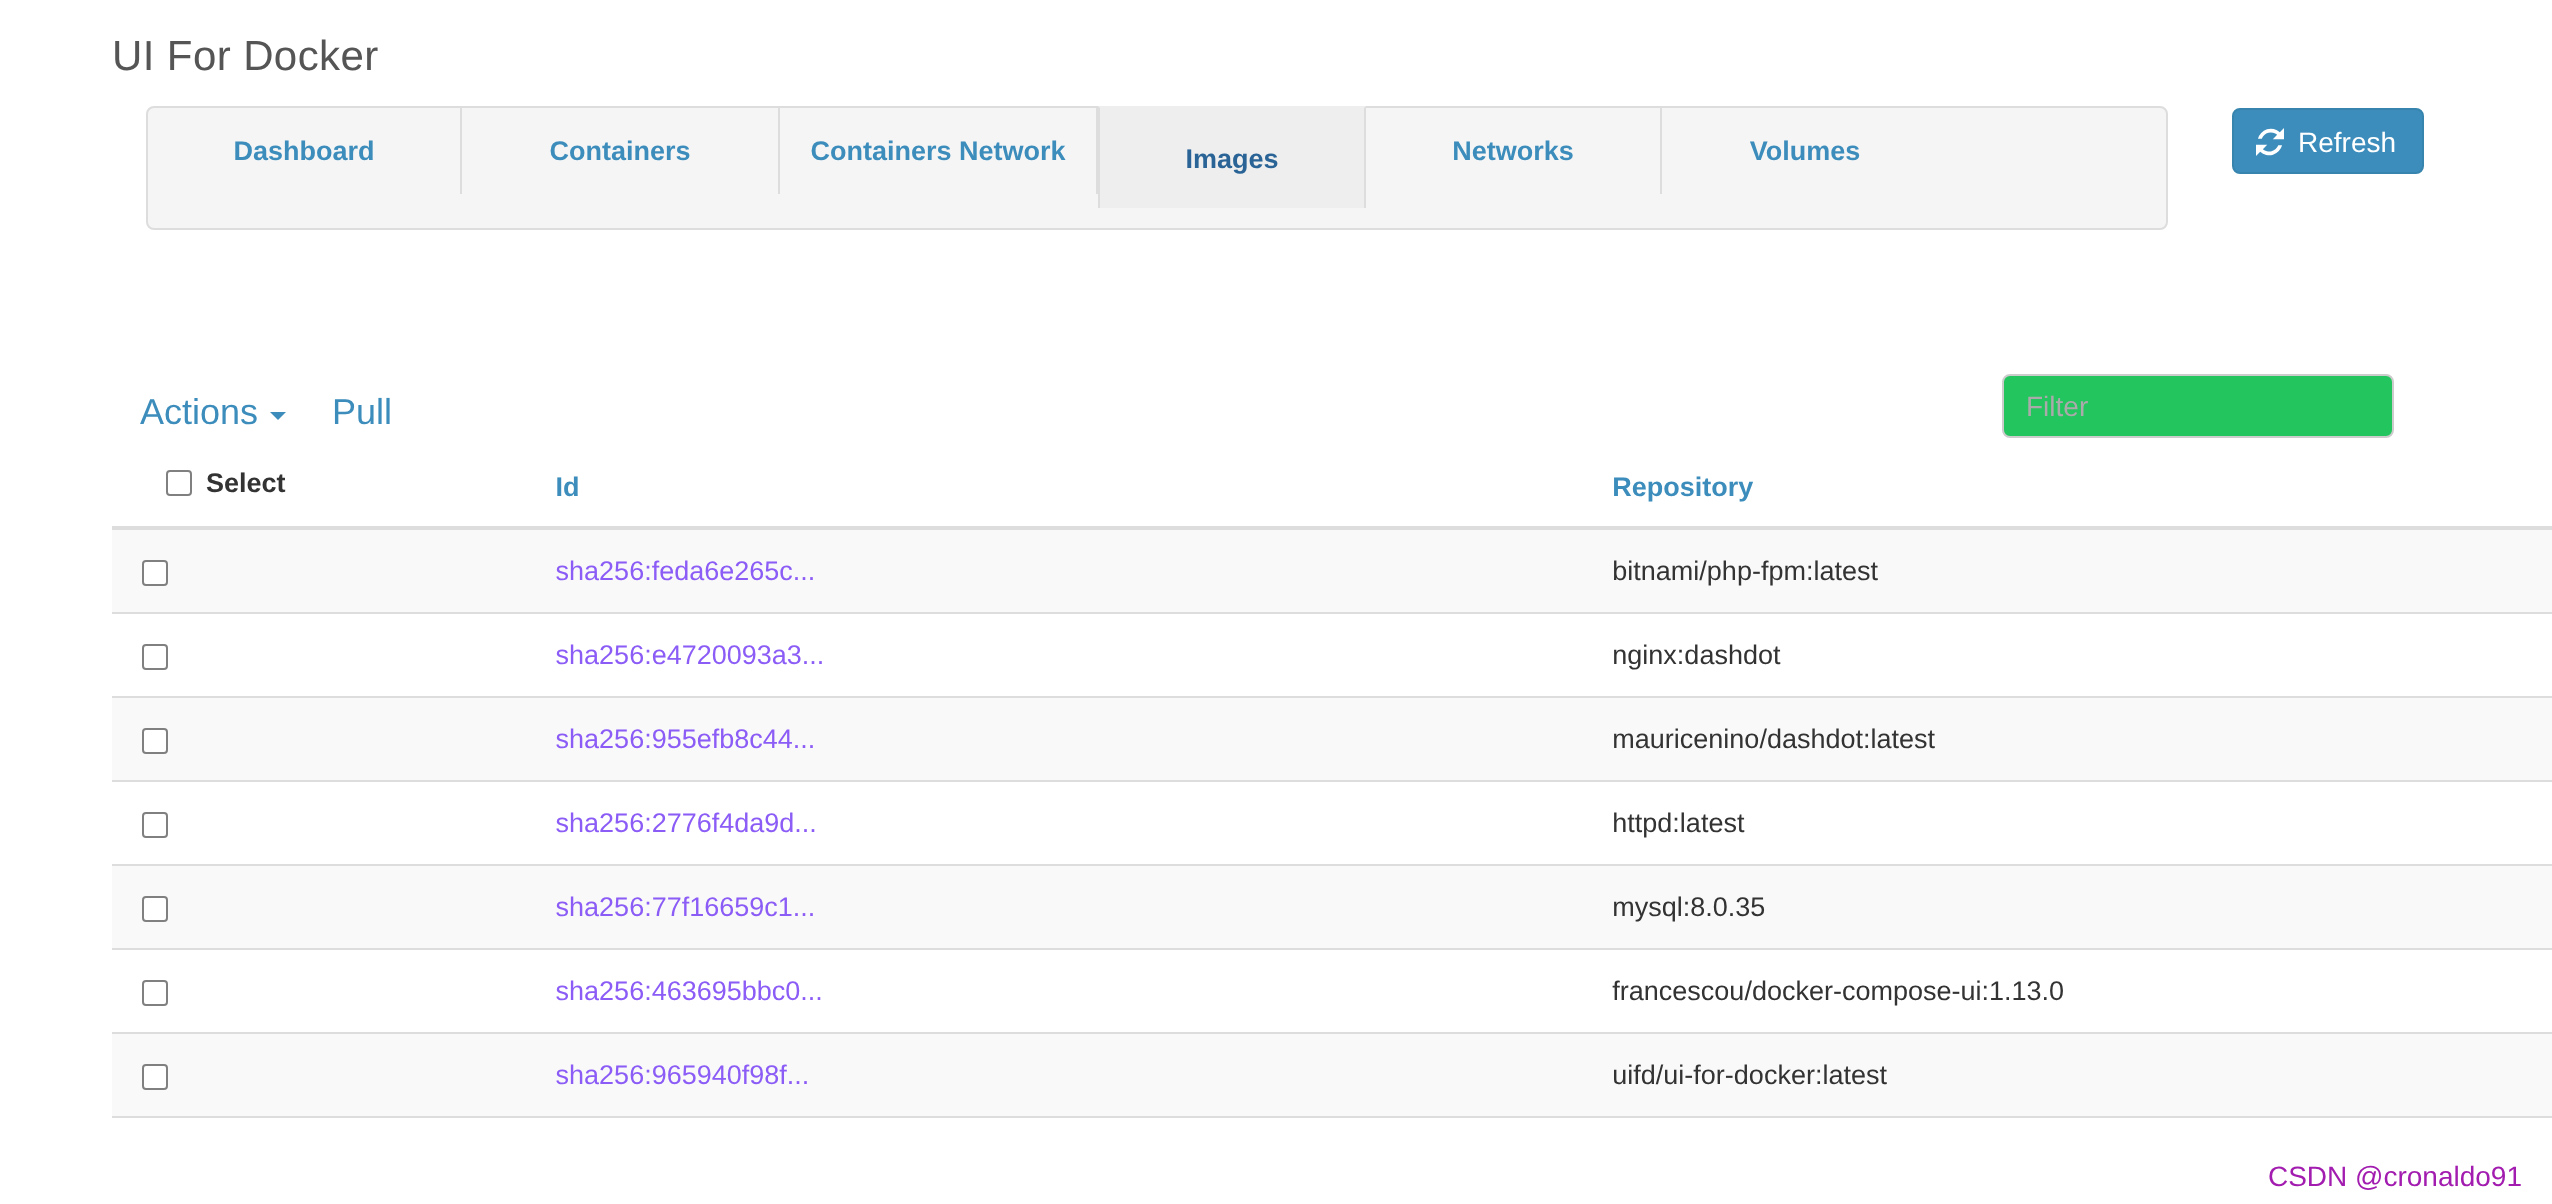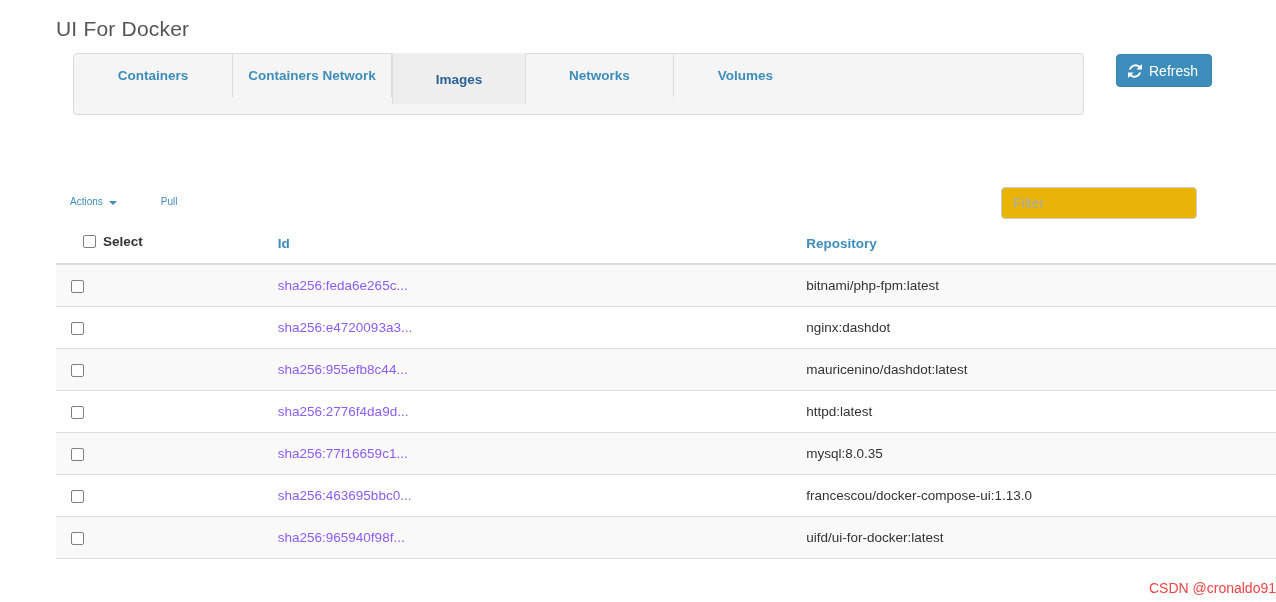--- a/index.html
+++ b/index.html
@@ -128,22 +128,22 @@
     white-space: nowrap;
   }
 
   
   .actions-bar {
     position: absolute;
     left: 70px;
     top: 196px;
     display: flex;
     align-items: center;
-    gap: 44px;
-    font-size: 10px;
+    gap: 23px;
+    font-size: 18px;
   }
   .link-action {
     color: #3c8dbc;
     cursor: pointer;
     display: inline-flex;
     align-items: center;
     gap: 6px;
     white-space: nowrap;
   }
   .caret-down {
@@ -161,21 +161,21 @@
     left: 1001px;
     top: 187px;
     width: 196px;
     height: 32px;
     border: 1px solid #cccccc;
     border-radius: 4px;
     padding: 0 11px;
     font-size: 14px;
     font-family: "Liberation Sans", sans-serif;
     color: #555555;
-    background: #eab308;
+    background: #22c55e;
     outline: none;
   }
   .filter-input::placeholder { color: #aaaaaa; }
 
   
   .tbl-wrap {
     position: absolute;
     left: 56px;
     top: 234px;
     width: 1142px;
@@ -236,37 +236,40 @@
     gap: 7px;
     font-weight: bold;
     color: #333333;
     cursor: pointer;
     padding-left: 12px;
   }
 
   
   .watermark {
     position: absolute;
-    right: 0;
+    right: 15px;
     bottom: 6px;
     font-size: 14px;
-    color: #ef4444;
+    color: #a21caf;
     white-space: nowrap;
     user-select: none;
   }
 </style>
 </head>
 <body>
 
 <div class="page">
 
   <div class="app-title">UI For Docker</div>
 
   <div class="tab-panel">
     <div class="tab-strip">
+      <div class="tab tab-w1">
+          <span>Dashboard</span>
+        </div>
       <div class="tab tab-w2">
           <span>Containers</span>
         </div>
       <div class="tab tab-w3">
           <span>Containers Network</span>
         </div>
       <div class="tab tab-w4 active">
           <span>Images</span>
         </div>
       <div class="tab tab-w5">

